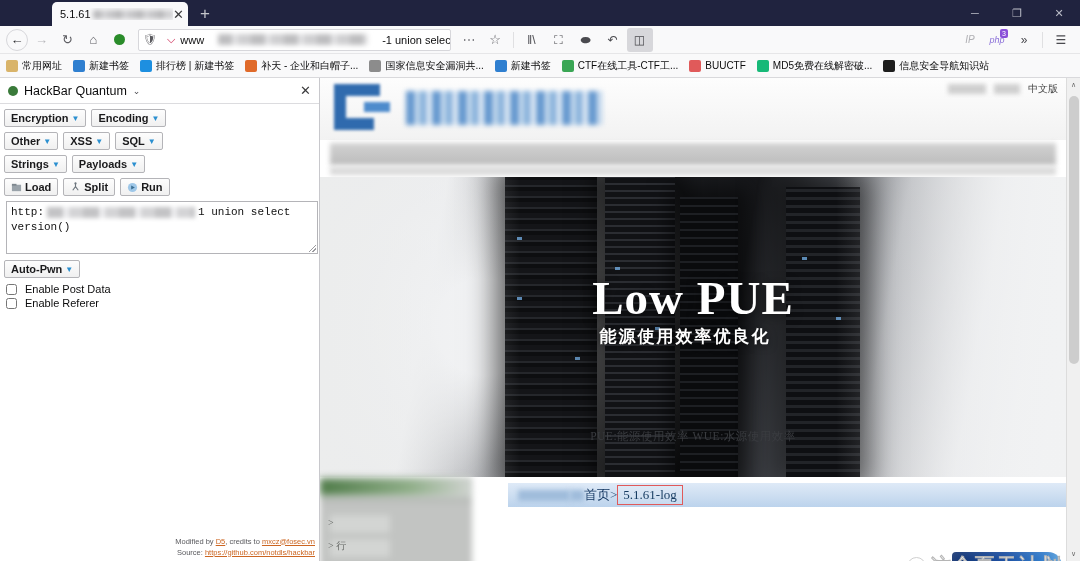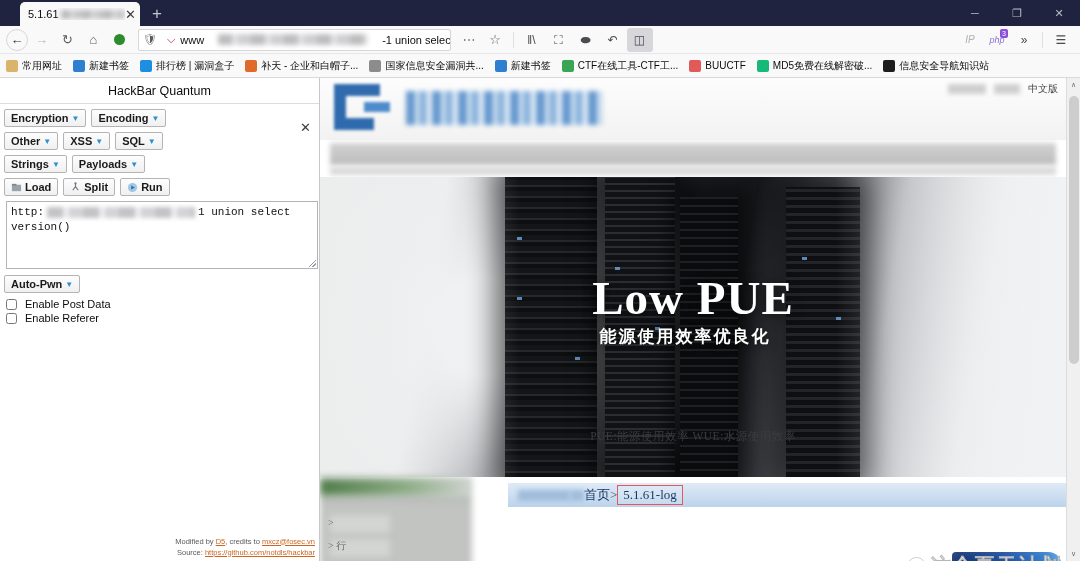--- a/index.html
+++ b/index.html
@@ -11,21 +11,21 @@
   }
 
   
   #browser { width: 1080px; height: 563px; position: relative; }
 
   .titlebar {
     height: 26px; background: #20233f; display: flex; align-items: flex-end;
     position: relative;
   }
   .tab {
-    margin-left: 20px; width: 120px; height: 24px; background: #f9f9fa;
+    margin-left: 52px; width: 136px; height: 24px; background: #f9f9fa;
     border-radius: 5px 5px 0 0; display: flex; align-items: center;
     padding: 0 4px 0 8px; font-size: 11px; color: #0c0c0d; position: relative;
   }
   .tab-title { white-space: nowrap; overflow: hidden; display: flex; align-items: center; gap: 2px; }
   .tab-title .blur-txt {
     display: inline-block; height: 9px; width: 92px;
     background: repeating-linear-gradient(90deg,#b9b9bb 0 9px,#d8d8da 9px 13px,#c6c6c8 13px 21px);
     filter: blur(2.4px); border-radius: 1px;
   }
   .tab-close { margin-left: auto; font-size: 13px; color: #3a3a3c; cursor: pointer; line-height: 1; }
@@ -85,39 +85,38 @@
   .body-split { display: flex; height: 483px; }
 
   
   .sidebar {
     width: 320px; background: #fff; border-right: 1px solid #c8c8cc;
     position: relative; font-size: 11px; color: #0c0c0d;
   }
   .sb-header {
     height: 26px; display: flex; align-items: center; padding: 0 8px; gap: 6px;
     border-bottom: 1px solid #dcdcdf;
-    flex-direction: column;
   }
   .sb-dot { width: 10px; height: 10px; border-radius: 50%; background: #3a7a3a; }
   .sb-title { font-size: 12.5px; }
   .sb-caret { font-size: 9px; color: #4a4a4f; }
   .sb-close { margin-left: auto; font-size: 13px; color: #3a3a3c; cursor: pointer; }
 
   .hb-body { padding: 5px 4px; }
   .hb-row { display: flex; gap: 5px; margin-bottom: 5px; }
   .hb-btn {
     border: 1px solid #b4b4b8; background: linear-gradient(#fdfdfd,#f0f0f0);
     border-radius: 2px; padding: 2px 6px; font-size: 11px; font-weight: bold;
     color: #1a1a1c; display: flex; align-items: center; gap: 3px; cursor: pointer;
   }
   .hb-btn .dn { color: #2a8fd0; font-size: 8px; }
   .hb-ico { width: 11px; height: 11px; flex: none; }
 
   .hb-textarea {
-    width: 312px; height: 68px; border: 1px solid #b4b4b8; margin: 2px 0 0 2px;
+    width: 312px; height: 53px; border: 1px solid #b4b4b8; margin: 2px 0 0 2px;
     font-family: "Liberation Mono", monospace; font-size: 11px; color: #111;
     padding: 3px 4px; resize: none; line-height: 1.35; overflow: hidden;
     position: relative; background: #fff;
   }
   .ta-line1 { display: flex; align-items: center; white-space: nowrap; }
   .ta-blur {
     display: inline-block; height: 11px; width: 148px; margin-left: 3px; margin-right: 3px;
     background: repeating-linear-gradient(90deg,#c3c3c5 0 16px,#ededef 16px 22px,#d4d4d6 22px 36px);
     filter: blur(2.2px);
   }
@@ -345,21 +344,21 @@
       <div class="bm">
         <span class="bm-ico" style="background: rgb(217, 180, 106);"></span>
         <span>常用网址</span>
       </div>
       <div class="bm">
         <span class="bm-ico" style="background: rgb(47, 127, 208);"></span>
         <span>新建书签</span>
       </div>
       <div class="bm">
         <span class="bm-ico" style="background: rgb(29, 143, 224);"></span>
-        <span>排行榜 | 漏洞盒子</span>
+        <span>排行榜 | 新建书签</span>
       </div>
       <div class="bm">
         <span class="bm-ico" style="background: rgb(224, 106, 42);"></span>
         <span>补天 - 企业和白帽子...</span>
       </div>
       <div class="bm">
         <span class="bm-ico" style="background: rgb(140, 140, 140);"></span>
         <span>国家信息安全漏洞共...</span>
       </div>
       <div class="bm">

